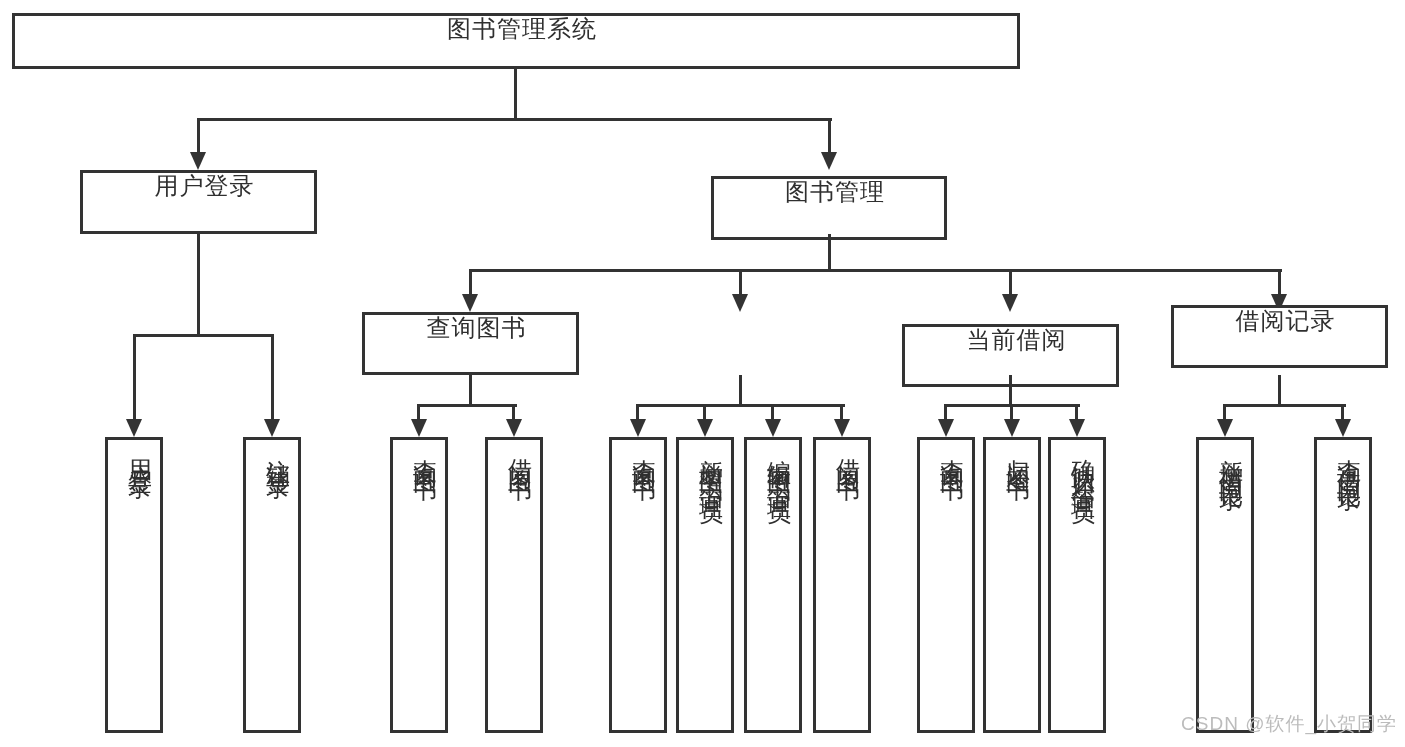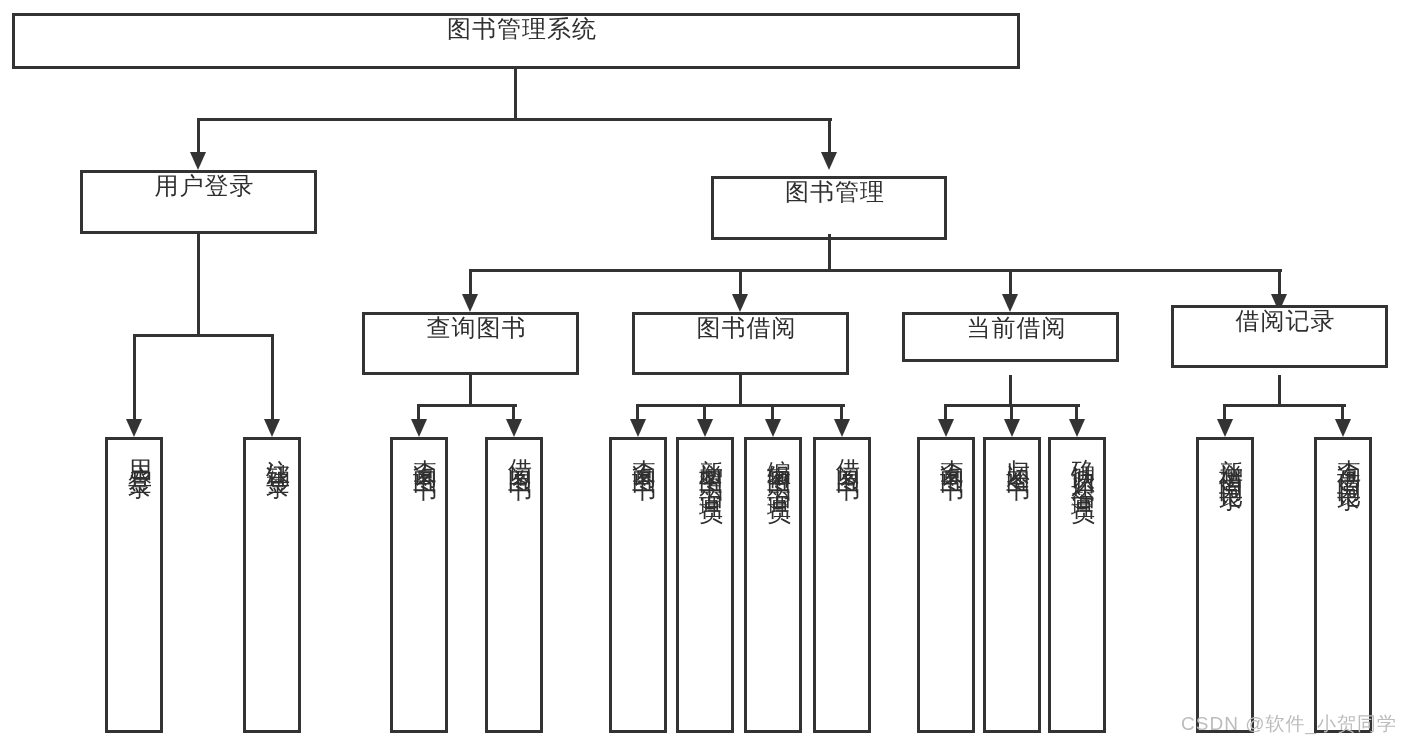--- a/index.html
+++ b/index.html
@@ -69,24 +69,21 @@
   <div class="v" style="left:739px;top:269px;height:25px"></div>
   <div class="ah" style="left:732px;top:294px"></div>
   <div class="v" style="left:1009px;top:269px;height:25px"></div>
   <div class="ah" style="left:1002px;top:294px"></div>
   <div class="v" style="left:1278px;top:269px;height:25px"></div>
   <div class="ah" style="left:1271px;top:294px"></div>
 
   <div class="box" style="left:362px;top:312px;width:217px;height:63px">
     <span class="label">查询图书</span>
   </div>
-  <div class="box" style="left:632px;top:312px;width:217px;height:63px">
-    <span class="label">图书借阅</span>
-  </div>
-  <div class="box" style="left:902px;top:312px;width:217px;height:50px">
+  <div class="box" style="left:902px;top:324px;width:217px;height:63px">
     <span class="label">当前借阅</span>
   </div>
   <div class="box" style="left:1171px;top:305px;width:217px;height:63px">
     <span class="label">借阅记录</span>
   </div>
 
   <div class="v" style="left:469px;top:375px;height:32px"></div>
   <div class="h" style="left:417px;top:404px;width:100px"></div>
   <div class="v" style="left:417px;top:404px;height:15px"></div>
   <div class="ah" style="left:411px;top:419px"></div>

